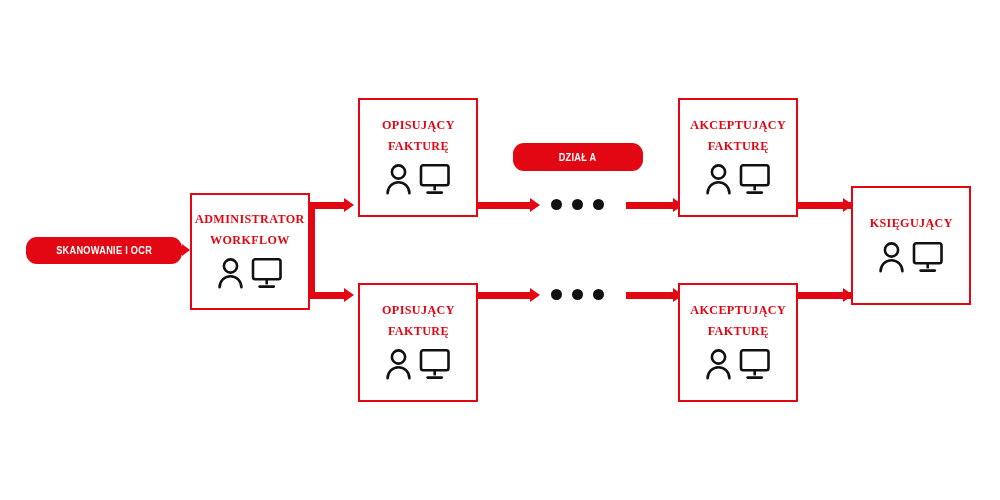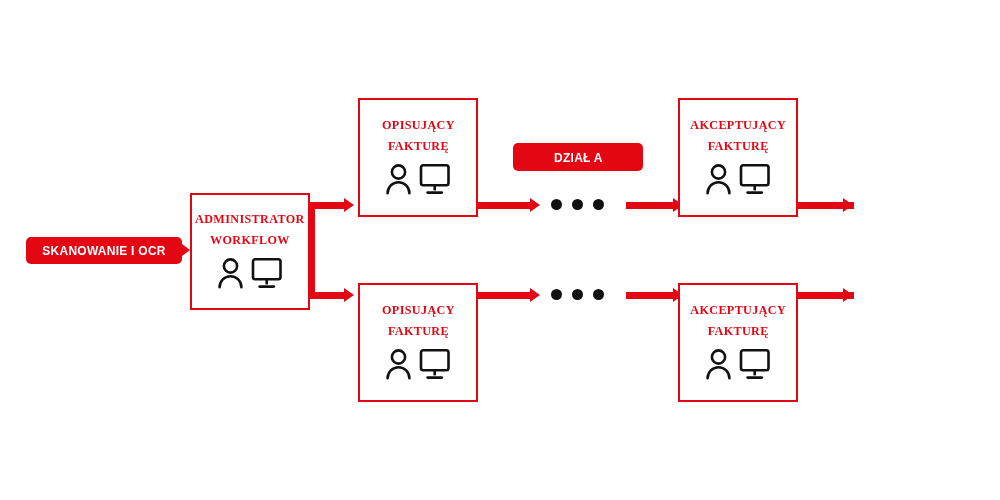--- a/index.html
+++ b/index.html
@@ -37,24 +37,24 @@
     white-space:pre-line;
     margin-bottom:6px;
   }
   .node .icon{display:block;}
 
   
   .pill{
     position:absolute;
     box-sizing:border-box;
     background:var(--red,#E30613);
-    border-radius:5px;
+    border-radius:11px;
     color:#ffffff;
     font-weight:bold;
-    font-size:13px;
+    font-size:10px;
     letter-spacing:.3px;
     display:flex;
     align-items:center;
     justify-content:center;
     text-transform:uppercase;
     z-index:4;
   }
   .pill span{transform:scaleX(.92);display:inline-block;}
   .shaft{position:absolute;background:var(--red,#E30613);z-index:1;}
   .head{
@@ -191,14 +191,26 @@
       <svg width="66" height="34" viewBox="0 0 66 34" fill="none" xmlns="http://www.w3.org/2000/svg">
         <circle cx="13.5" cy="10" r="6.6" stroke="#111" stroke-width="2.6"></circle>
         <path d="M2.6 31.2c0-6.1 4.9-11 10.9-11s10.9 4.9 10.9 11" stroke="#111" stroke-width="2.6" stroke-linecap="round"></path>
         <rect x="36" y="3.2" width="27.5" height="20" rx="2.2" stroke="#111" stroke-width="2.6"></rect>
         <path d="M49.7 23.2v5.2" stroke="#111" stroke-width="2.6"></path>
         <path d="M42.6 30.6h14.2" stroke="#111" stroke-width="2.6" stroke-linecap="round"></path>
       </svg>
     </span>
   </div>
 
+  <div class="node" style="left:851px;top:186px;width:120px;height:119px;">
+    <div class="title">KSIĘGUJĄCY</div>
+    <span class="icon">
+      <svg width="66" height="34" viewBox="0 0 66 34" fill="none" xmlns="http://www.w3.org/2000/svg">
+        <circle cx="13.5" cy="10" r="6.6" stroke="#111" stroke-width="2.6"></circle>
+        <path d="M2.6 31.2c0-6.1 4.9-11 10.9-11s10.9 4.9 10.9 11" stroke="#111" stroke-width="2.6" stroke-linecap="round"></path>
+        <rect x="36" y="3.2" width="27.5" height="20" rx="2.2" stroke="#111" stroke-width="2.6"></rect>
+        <path d="M49.7 23.2v5.2" stroke="#111" stroke-width="2.6"></path>
+        <path d="M42.6 30.6h14.2" stroke="#111" stroke-width="2.6" stroke-linecap="round"></path>
+      </svg>
+    </span>
+  </div>
 
 </div>
 
 </body></html>

